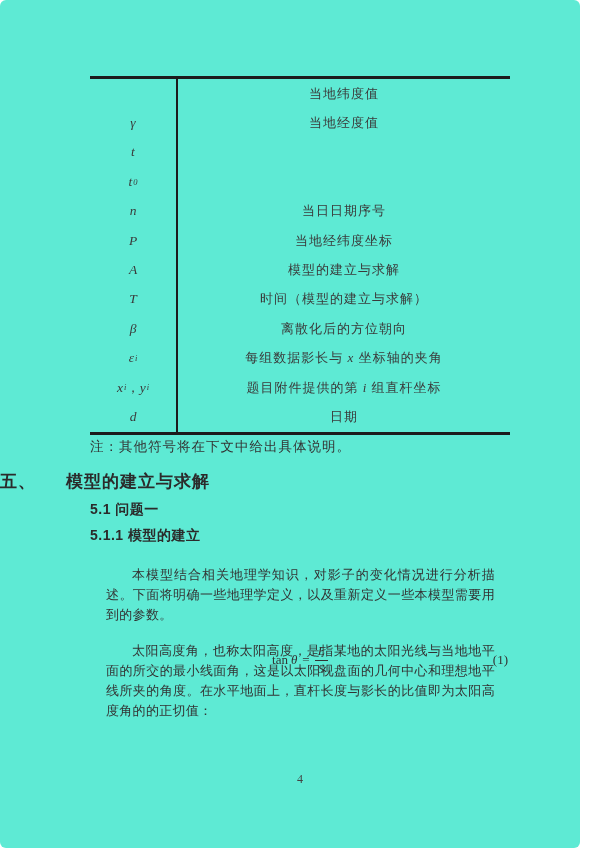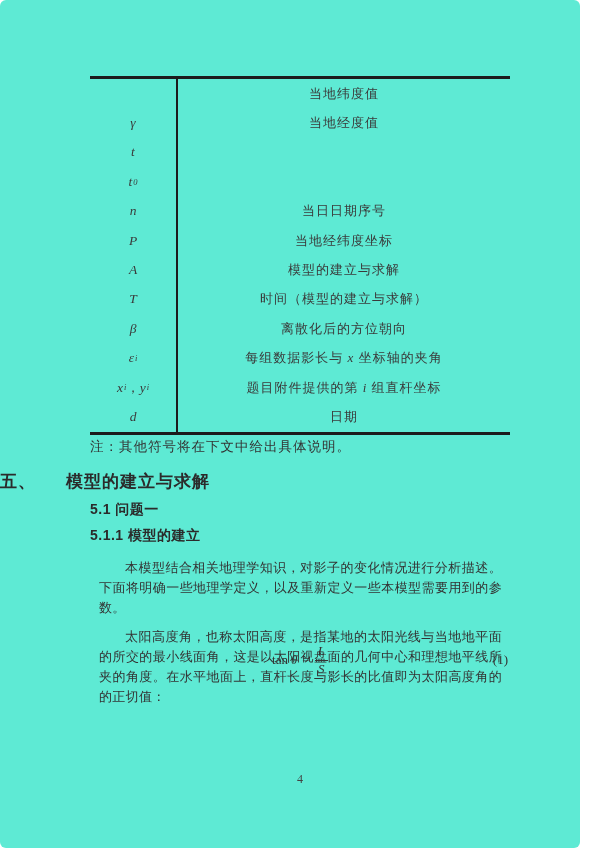--- a/index.html
+++ b/index.html
@@ -106,21 +106,21 @@
     position: absolute;
     left: 90px;
     top: 549px;
     width: 421px;
     font-size: 13px;
     line-height: 20px;
     text-align: justify;
     color: #333333;
     letter-spacing: 0.3px;
   }
-  .body-text p { margin: 9px; text-indent: 2em; }
+  .body-text p { margin: 16px; text-indent: 2em; }
 
   
   .equation {
     position: absolute;
     left: 90px;
     top: 641px;
     width: 420px;
     height: 38px;
     display: flex;
     justify-content: center;

